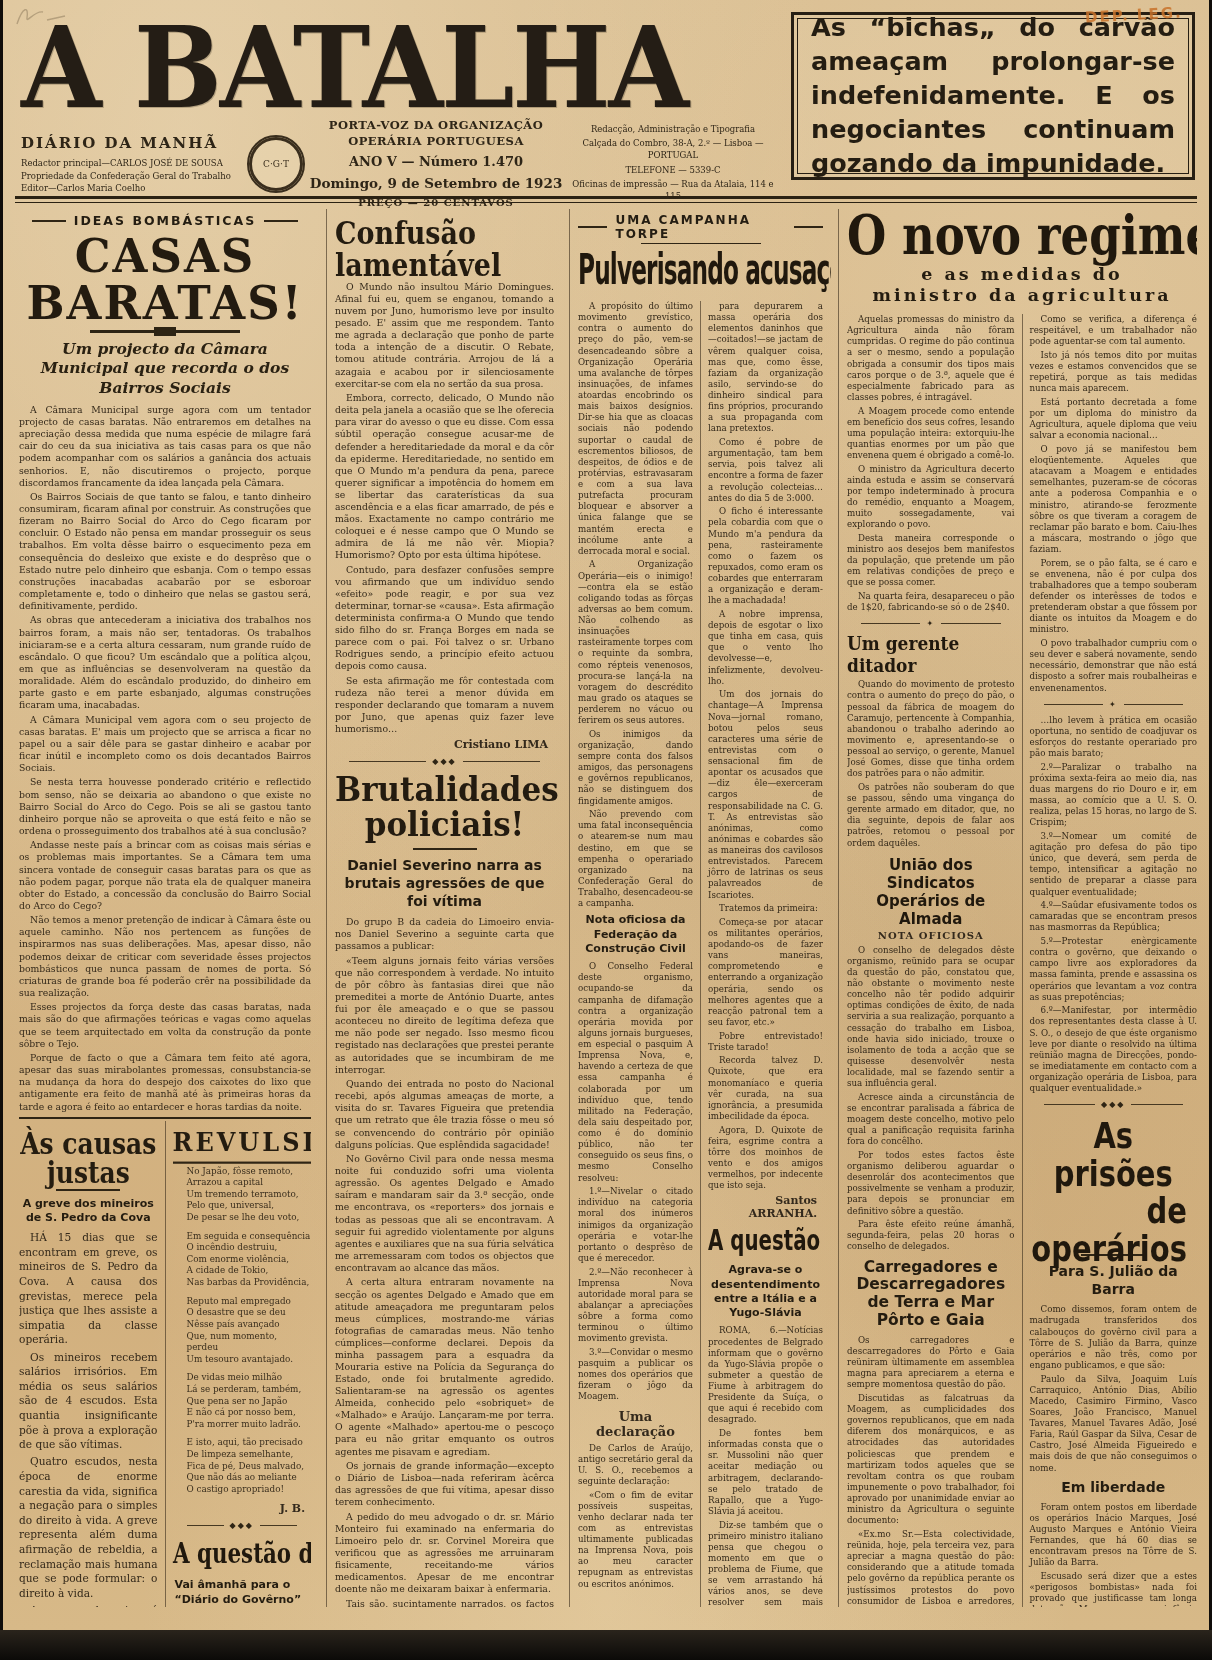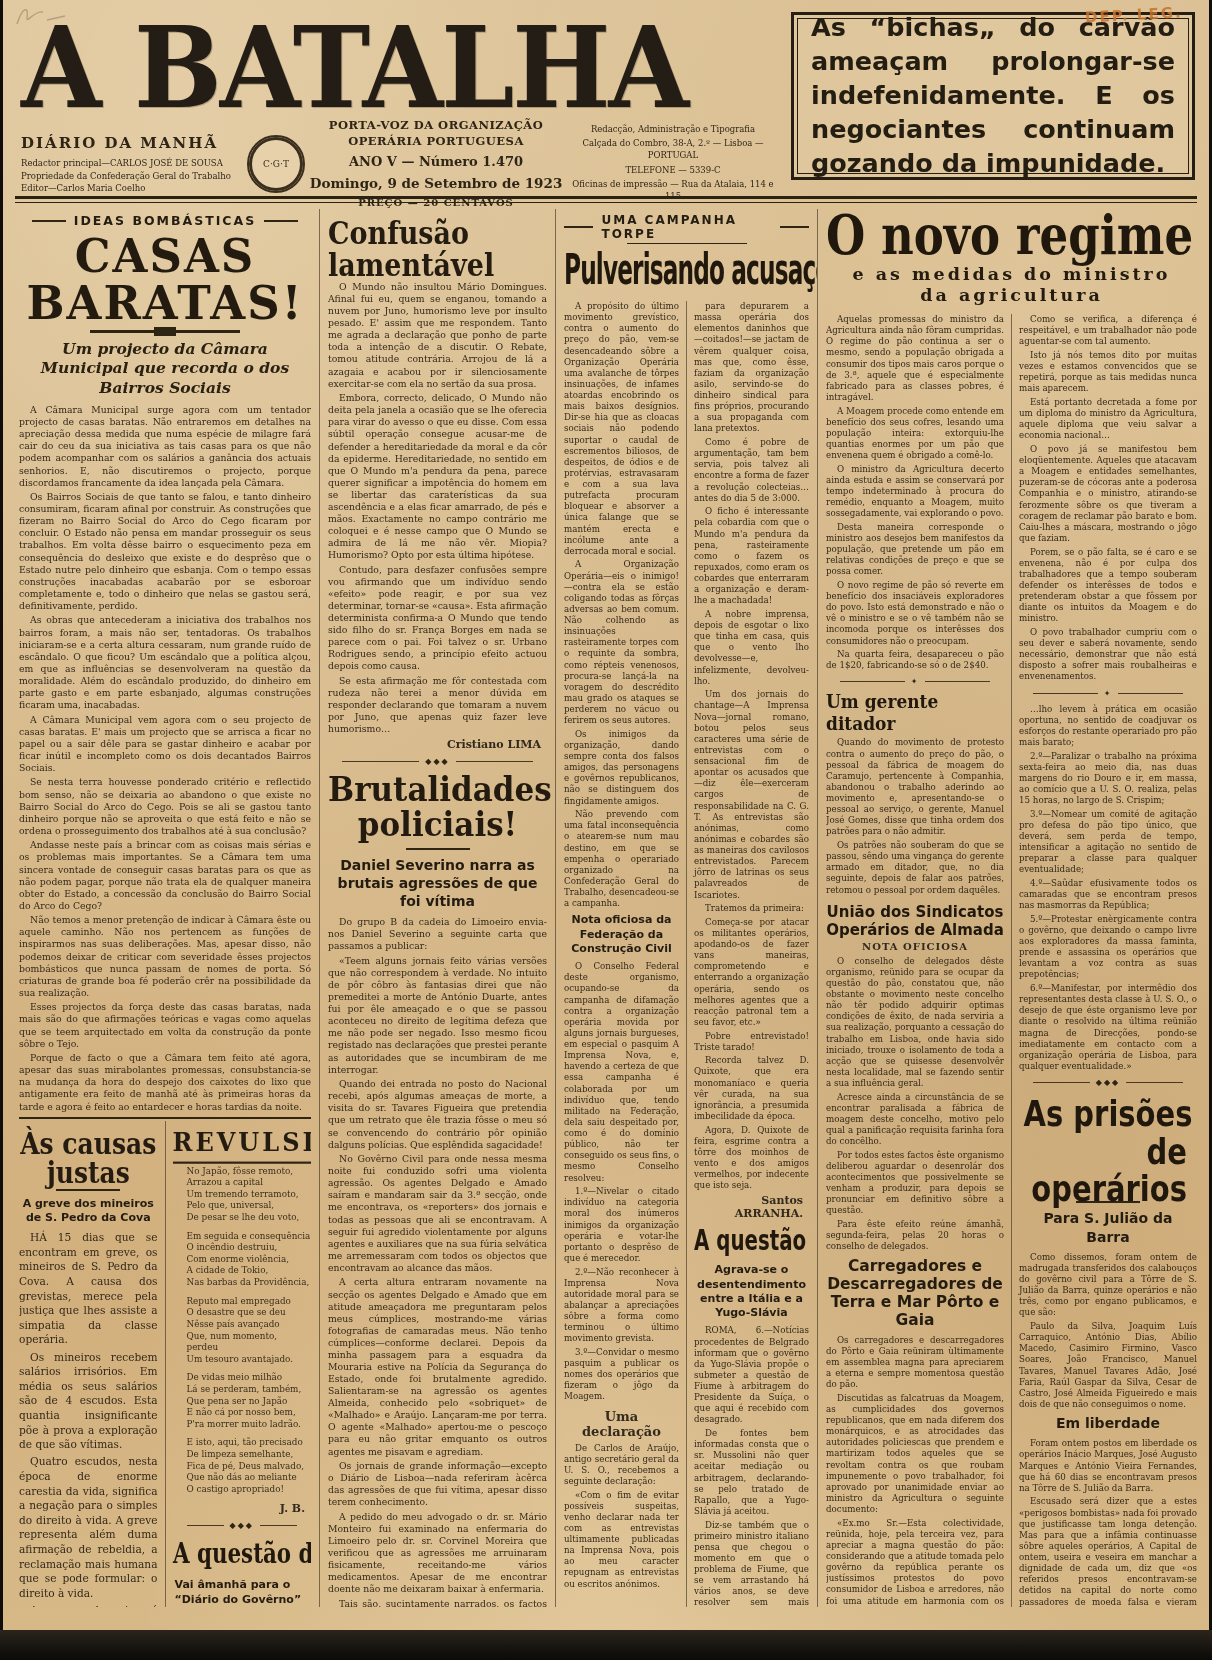--- a/index.html
+++ b/index.html
@@ -58,21 +58,21 @@
   .alert-inner{
     border:1px solid #261e13;height:100%;box-sizing:border-box;
     padding:10px 13px;display:flex;align-items:center;
     font-family:"DejaVu Sans",sans-serif;font-weight:bold;
     font-size:25.5px;line-height:1.33;color:#241d12;text-align:justify;
     transform:none;
   }
   .header-rule{border-top:3px solid #2b2213;border-bottom:1px solid #2b2213;height:3px;margin:0 12px;}
 
   
-  .cols{display:flex;padding:6px 12px 0 16px;gap:0;height:1404px;box-sizing:border-box;overflow:hidden;}
+  .cols{display:flex;padding:6px 12px 0 16px;gap:7px;height:1404px;box-sizing:border-box;overflow:hidden;}
   .col{overflow:hidden;box-sizing:border-box;}
   .col + .col{border-left:1px solid rgba(56,43,26,.6);}
   .colA{width:300px;flex:none;padding-right:8px;}
   .colB{width:236px;flex:none;padding:0 8px;}
   .colC{width:262px;flex:none;padding:0 8px;}
   .colD{flex:1;padding-left:8px;}
   .subcols{display:flex;gap:0;}
   .subcol{flex:1;overflow:hidden;min-width:0;}
   .subcol + .subcol{border-left:1px solid rgba(56,43,26,.6);padding-left:7px;}
   .subcol.first{padding-right:7px;}
@@ -356,21 +356,20 @@
         <div class="h-novo">O novo regime de pão</div>
         <div class="h-novo-deck">e as medidas do ministro da agricultura</div>
       </section>
       <div class="subcols">
         <div class="subcol first">
           <div>
               <p class="para">Aquelas promessas do ministro da Agricultura ainda não fôram cumpridas. O regime do pão continua a ser o mesmo, sendo a população obrigada a consumir dos tipos mais caros porque o de 3.ª, aquele que é especialmente fabricado para as classes pobres, é intragável.</p>
               <p class="para">A Moagem procede como entende em benefício dos seus cofres, lesando uma população inteira: extorquiu-lhe quantias enormes por um pão que envenena quem é obrigado a comê-lo.</p>
               <p class="para">O ministro da Agricultura decerto ainda estuda e assim se conservará por tempo indeterminado à procura do remédio, enquanto a Moagem, muito sossegadamente, vai explorando o povo.</p>
               <p class="para">Desta maneira corresponde o ministro aos desejos bem manifestos da população, que pretende um pão em relativas condições de preço e que se possa comer.</p>
-              <p class="para">O novo regime de pão só reverte em benefício dos insaciáveis exploradores do povo. Isto está demonstrado e não o vê o ministro e se o vê também não se incomoda porque os interêsses dos consumidores não o preocupam.</p>
               <p class="para">Na quarta feira, desapareceu o pão de 1$20, fabricando-se só o de 2$40.</p>
             </div>
           <div class="orn plain">
               <i></i>
             </div>
           <section>
             <div class="h-gerente">Um gerente ditador</div>
             <div>
                 <p class="para">Quando do movimento de protesto contra o aumento do preço do pão, o pessoal da fábrica de moagem do Caramujo, pertencente à Companhia, abandonou o trabalho aderindo ao movimento e, apresentando-se o pessoal ao serviço, o gerente, Manuel José Gomes, disse que tinha ordem dos patrões para o não admitir.</p>
                 <p class="para">Os patrões não souberam do que se passou, sêndo uma vingança do gerente armado em ditador, que, no dia seguinte, depois de falar aos patrões, retomou o pessoal por ordem daquêles.</p>

